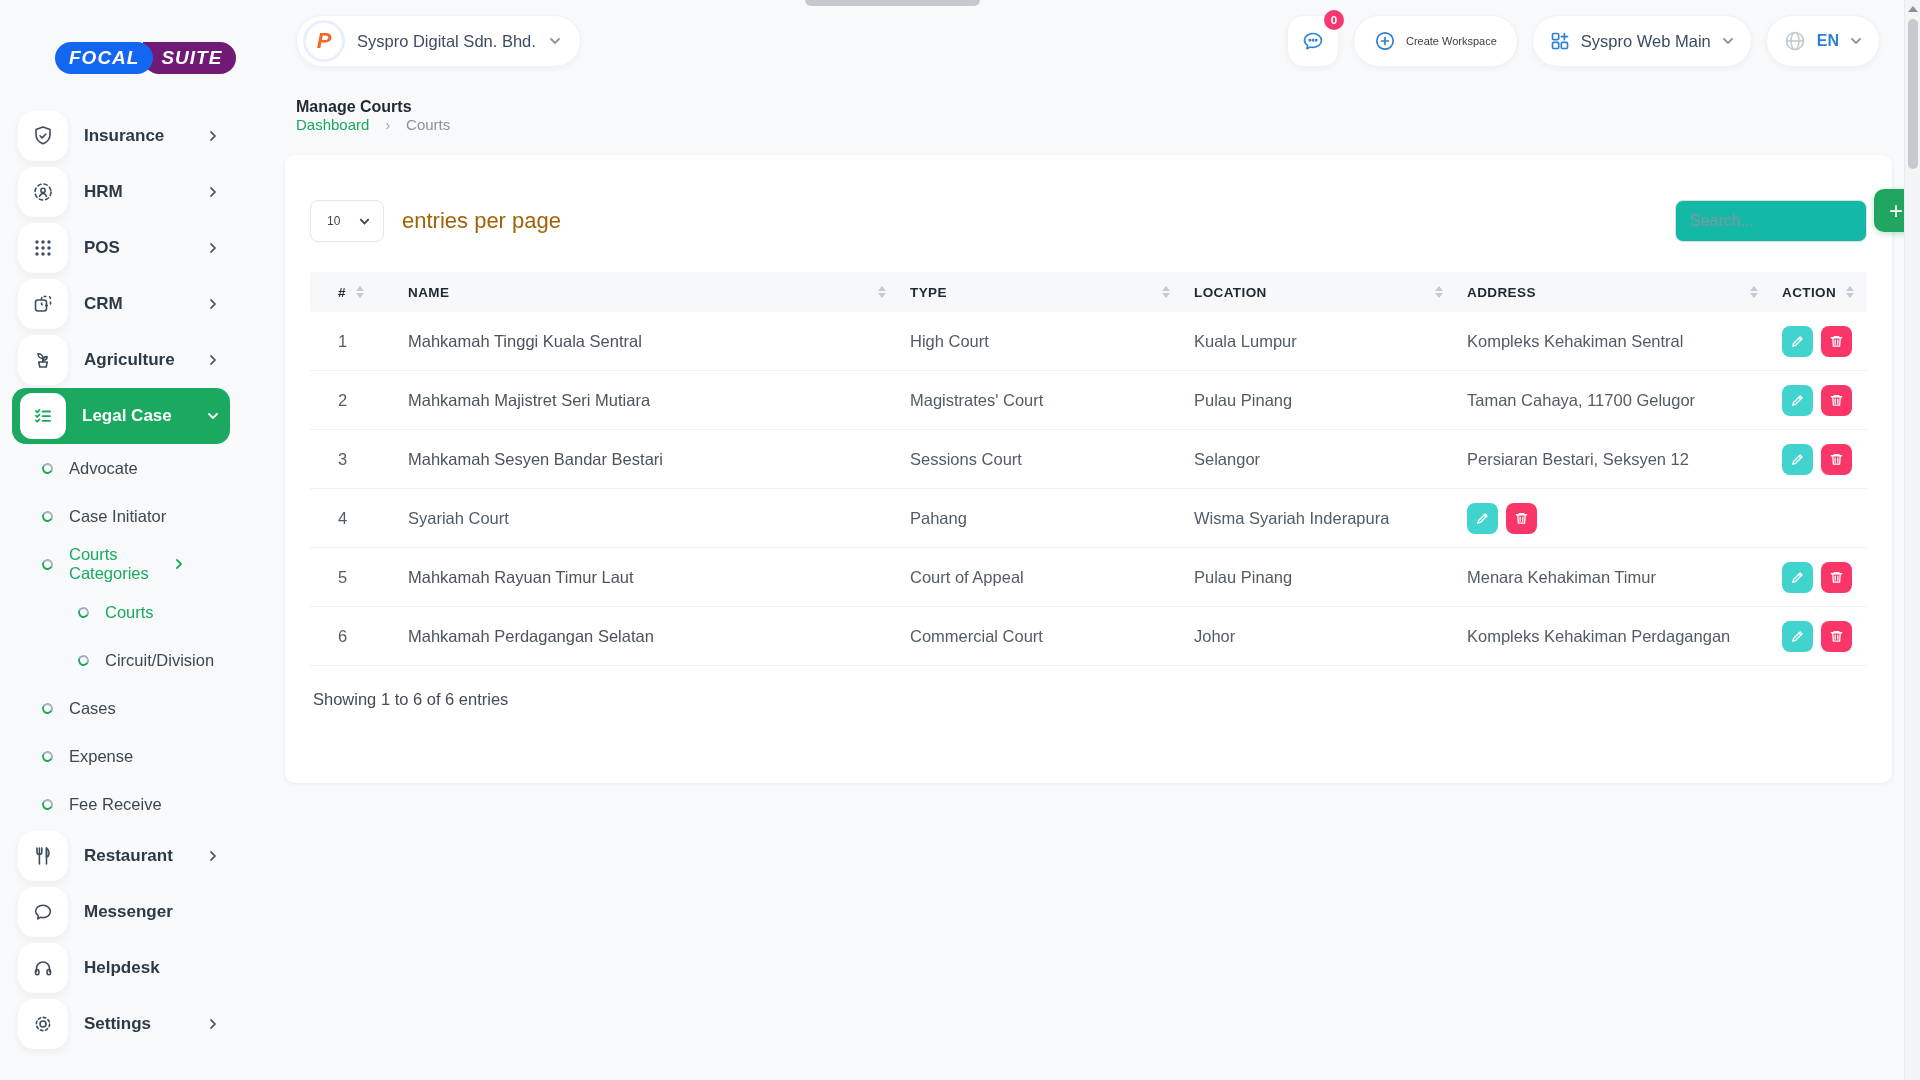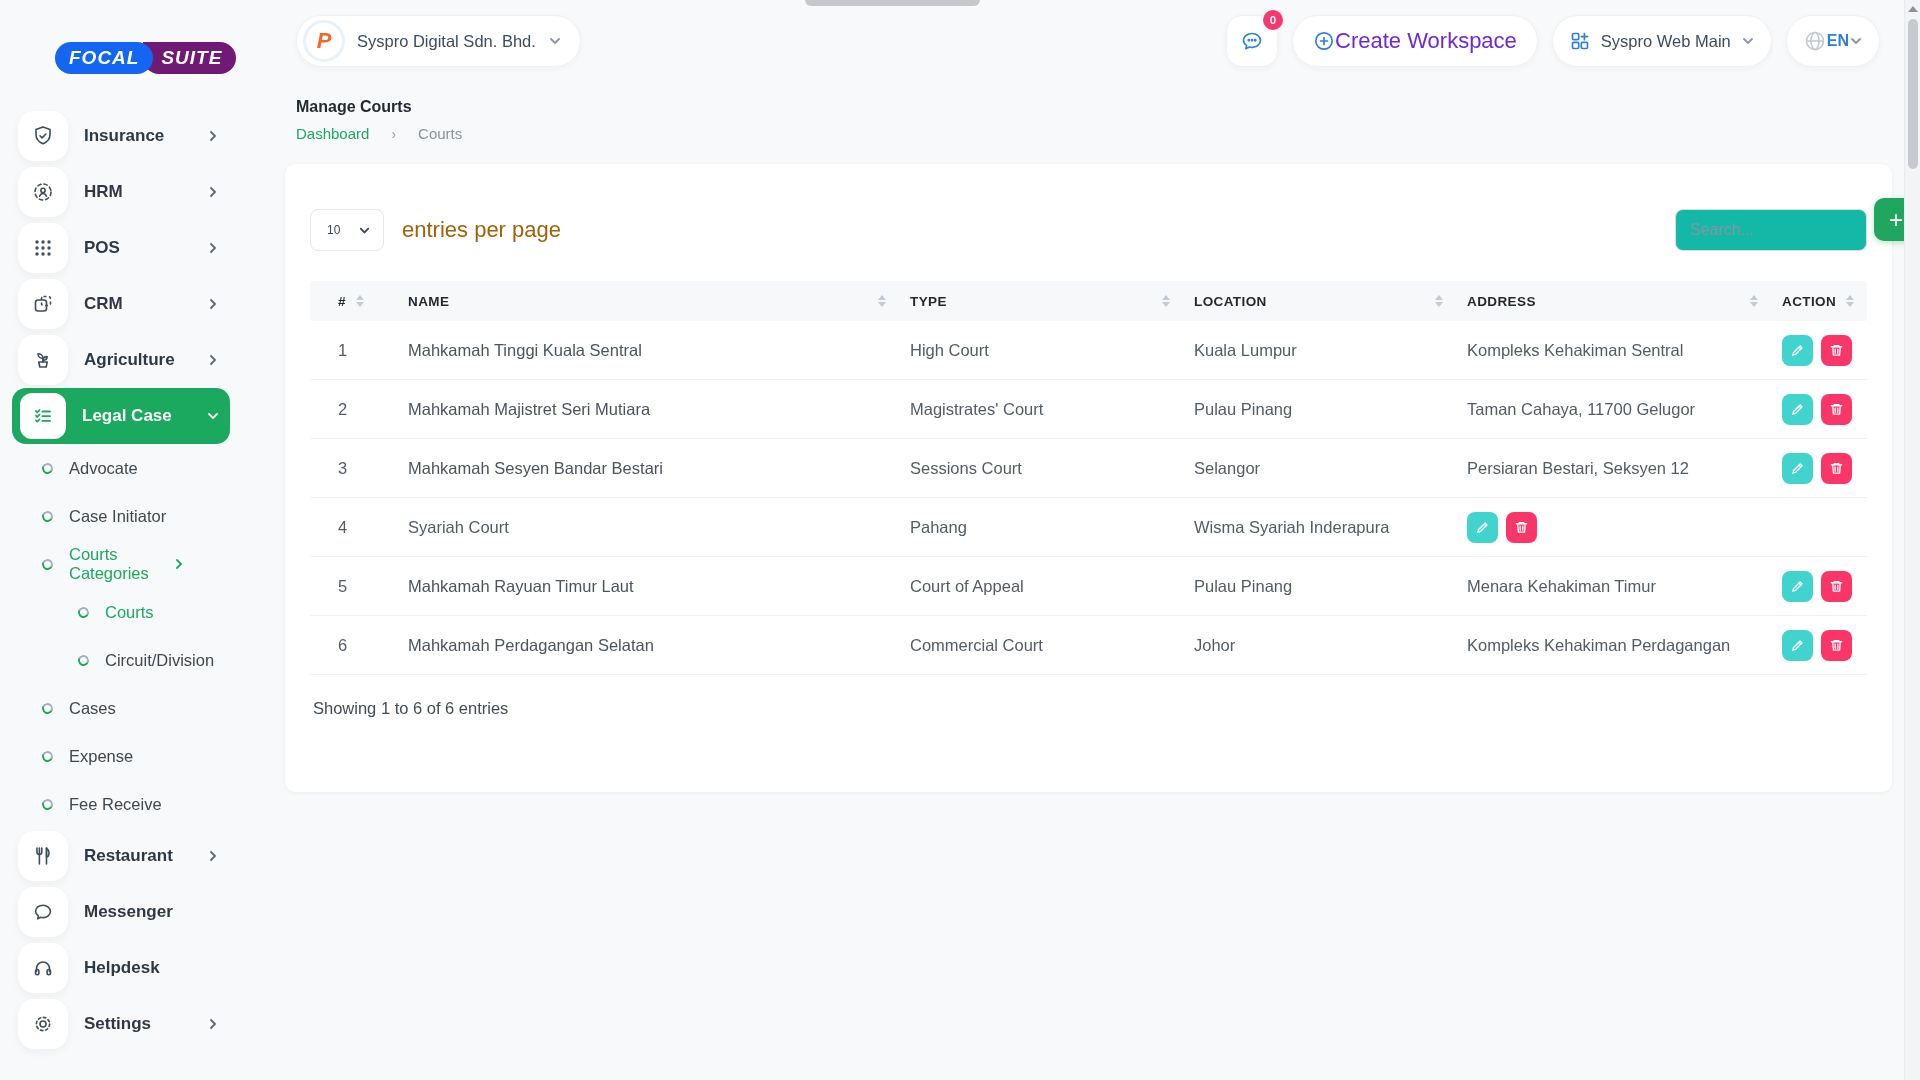--- a/index.html
+++ b/index.html
@@ -59,31 +59,31 @@
   .workspace { border-radius:30px; height:52px; padding:6px 18px 6px 6px; gap:12px; }
   .ws-logo { width:42px; height:42px; border-radius:50%; background:#fff;
     border:3px solid #e8f1fb; display:flex; align-items:center; justify-content:center;
     font-weight:800; font-style:italic; font-size:22px; color:#f4692a; }
   .workspace .lbl { font-size:16.5px; color:#3c4d62; font-weight:500; }
   .topbar-right { margin-left:auto; display:flex; align-items:center; gap:14px; }
   .chat-tile { width:52px; height:52px; border-radius:16px; justify-content:center; position:relative; }
   .chat-badge { position:absolute; top:-6px; right:-6px; min-width:20px; height:20px;
     border-radius:10px; background:#f7386e; color:#fff; font-size:11.5px; font-weight:bold;
     display:flex; align-items:center; justify-content:center; padding:0 6px; }
-  .create-ws { border-radius:26px; height:52px; padding:0 20px; 
-    font-size:22px; color:#6d28d9; font-weight:500; }
+  .create-ws { border-radius:26px; height:52px; padding:0 20px; gap:10px;
+    font-size:11px; color:#404040; font-weight:500; }
   .app-sel { border-radius:26px; height:52px; padding:0 16px; gap:10px;
     font-size:16.5px; color:#3c4d62; font-weight:500; }
-  .lang-sel { border-radius:26px; height:52px; padding:0 16px; gap:0;
+  .lang-sel { border-radius:26px; height:52px; padding:0 16px; gap:10px;
     font-size:16px; color:#2f80d5; font-weight:600;align-items:center; }
   .chev-sm { display:flex; color:#8a939e; }
 
   .page-head { padding:22px 0 0 54px; }
   .page-title { font-size:16px; font-weight:700; color:#212b36; }
-  .breadcrumb { display:flex; align-items:center; gap:22px; margin-top:9px; font-size:15px; }
+  .breadcrumb { display:flex; align-items:center; gap:16px; font-size:15px; }
   .breadcrumb .home { color:#1aa95e; cursor:pointer; }
   .breadcrumb .sep { color:#9aa2ab; font-size:14px; }
   .breadcrumb .cur { color:#8a929a; }
 
   .add-btn { position:absolute; top:34px; right:-26px; width:44px; height:43px;
     background:#21a65f; border:none; border-radius:10px; color:#fff; font-size:24px;
     font-weight:400; cursor:pointer; display:flex; align-items:center; justify-content:center;
     box-shadow:0 2px 6px rgba(33,166,95,.3); }
 
   

